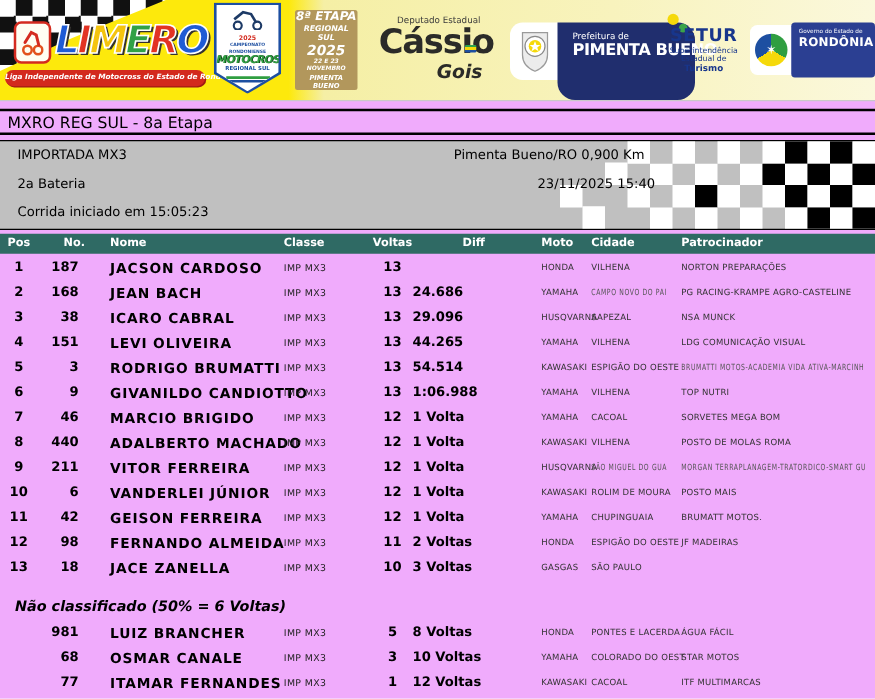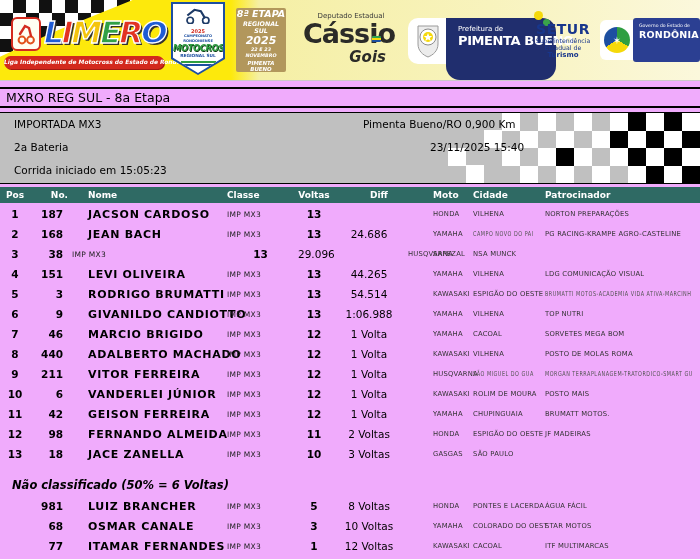--- a/index.html
+++ b/index.html
@@ -97,21 +97,21 @@
   .h-diff{text-align:center;padding-left:20px;}
   .h-moto,.h-cidade,.h-patro{text-align:left;}
   .rows{position:absolute;left:0;top:204px;width:700px;}
   .ncrows{position:absolute;left:0;top:496px;width:700px;}
   .row{height:20px;font-size:10.5px;color:#000;}
   .c-pos{text-align:center;font-weight:bold;}
   .c-no{text-align:right;font-weight:bold;padding-right:5px;}
   .c-nome{padding-left:20px;font-weight:bold;font-size:11px;letter-spacing:0.7px;white-space:nowrap;}
   .c-classe{font-size:7.5px;color:#222;padding-left:4px;letter-spacing:0.3px;}
   .c-voltas{text-align:center;font-weight:bold;}
-  .c-diff{text-align:center;font-weight:normal;}
+  .c-diff{text-align:left;font-weight:bold;}
   .c-moto,.c-cidade,.c-patro{font-size:6.8px;color:#333;white-space:nowrap;letter-spacing:0.2px;}
   .cond{transform:scaleX(0.72);transform-origin:left center;letter-spacing:0.7px;color:#555;}
   .nc-title{position:absolute;left:12px;top:478px;font-weight:bold;font-size:11.5px;color:#000;font-style:italic;}
 </style>
 </head>
 <body>
 
 <div class="page">
 
   <header class="banner">
@@ -268,20 +268,21 @@
         <span class="c-voltas">13</span>
         <span class="c-diff">24.686</span>
         <span></span>
         <span class="c-moto">YAMAHA</span>
         <span class="c-cidade cond">CAMPO NOVO DO PAI</span>
         <span class="c-patro">PG RACING-KRAMPE AGRO-CASTELINE</span>
       </div>
       <div class="row grid">
         <span class="c-pos">3</span>
         <span class="c-no">38</span>
+        <span class="c-nome">ICARO CABRAL</span>
         <span class="c-classe">IMP MX3</span>
         <span class="c-voltas">13</span>
         <span class="c-diff">29.096</span>
         <span></span>
         <span class="c-moto">HUSQVARNA</span>
         <span class="c-cidade">SAPEZAL</span>
         <span class="c-patro">NSA MUNCK</span>
       </div>
       <div class="row grid">
         <span class="c-pos">4</span>

